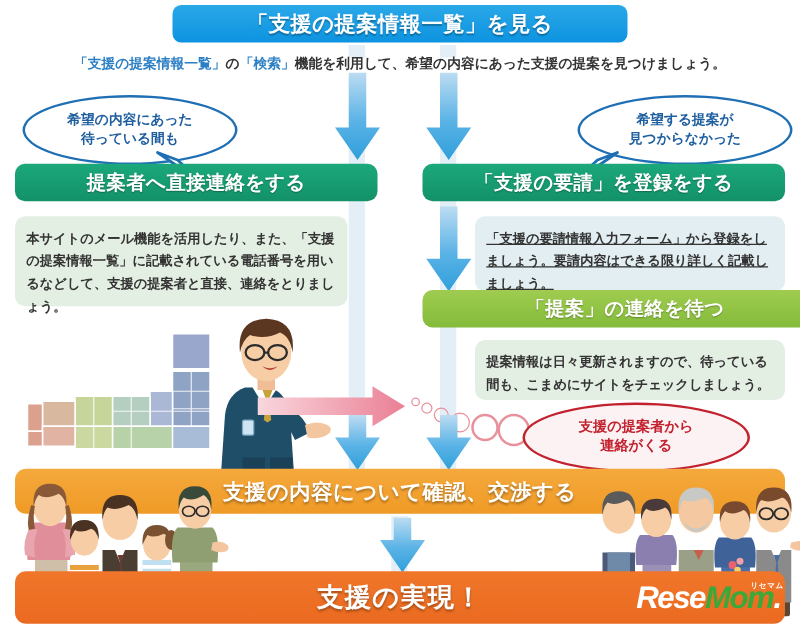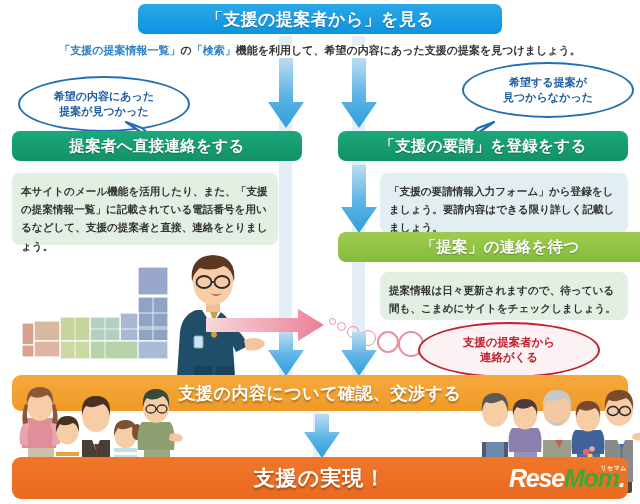--- a/index.html
+++ b/index.html
@@ -61,21 +61,21 @@
     border-radius: 50%/50%;
     background: #ffffff;
     display: flex; align-items: center; justify-content: center;
     text-align: center;
     color: #1f5fa0;
     font-size: 11px;
     font-weight: bold;
     line-height: 1.35;
   }
   .bubble-l { left: 18px; top: 76px; width: 168px; height: 52px; }
-  .bubble-r { left: 462px; top: 62px; width: 168px; height: 52px; }
+  .bubble-r { left: 462px; top: 76px; width: 168px; height: 52px; }
 
   .tail-svg { position: absolute; overflow: visible; }
 
   
   .green-bar {
     position: absolute;
     height: 30px;
     border-radius: 8px;
     display: flex; align-items: center; justify-content: center;
   }
@@ -196,21 +196,21 @@
 
 <div id="root">
 
   <div class="guide-band" style="left:279px; top:36px; height:10px;"></div>
   <div class="guide-band" style="left:352px; top:36px; height:10px;"></div>
   <div class="guide-band" style="left:279px; top:60px; height:320px;"></div>
   <div class="guide-band" style="left:352px; top:60px; height:320px;"></div>
   <div class="guide-band" style="left:313px; top:413px; height:46px;"></div>
 
   <div class="title-bar">
-    <span class="txt">「支援の提案者から」を見る</span>
+    <span class="txt">「支援の提案情報一覧」を見る</span>
   </div>
 
   <div class="subtitle">
     <span class="hl">「支援の提案情報一覧」</span><span>の</span><span class="hl">「検索」</span><span>機能を利用して、希望の内容にあった支援の提案を見つけましょう。</span>
   </div>
 
   <svg class="arrow" style="left:266px; top:58px;" width="40" height="72" viewBox="0 0 40 72">
     <defs>
       <linearGradient id="agrad1" x1="0" y1="0" x2="0" y2="1">
         <stop offset="0%" stop-color="#bcdcf2"></stop>
@@ -221,21 +221,21 @@
     <path d="M13 0 h14 v44 h11 L20 70 L2 44 h11 Z" fill="url(#agrad1)"></path>
   </svg>
 
   <svg class="arrow" style="left:339px; top:58px;" width="40" height="72" viewBox="0 0 40 72">
     <path d="M13 0 h14 v44 h11 L20 70 L2 44 h11 Z" fill="url(#agrad1)"></path>
   </svg>
 
   <div class="bubble bubble-l">
     <div>
       <span>希望の内容にあった</span><br>
-      <span>提案が見つかった</span>
+      <span>待っている間も</span>
     </div>
   </div>
   <svg class="tail-svg" style="left:120px; top:118px;" width="50" height="32">
     <path d="M6 4 L44 30 L22 10 Z" fill="#ffffff" stroke="#1f6fb4" stroke-width="2.2" stroke-linejoin="round"></path>
   </svg>
 
   <div class="bubble bubble-r">
     <div>
       <span>希望する提案が</span><br>
       <span>見つからなかった</span>
@@ -250,21 +250,21 @@
   </div>
 
   <div class="green-bar dark" style="left:338px; top:131px; width:290px;">
     <span class="txt">「支援の要請」を登録をする</span>
   </div>
 
   <div class="panel" style="left:12px; top:173px; width:266px; height:72px;">
     <span>本サイトのメール機能を活用したり、また、「支援の提案情報一覧」に記載されている電話番号を用いるなどして、支援の提案者と直接、連絡をとりましょう。</span>
   </div>
 
-  <div class="panel bluish" style="left:380px; top:173px; width:248px; height:60px;">
+  <div class="panel bluish" style="left:380px; top:173px; width:248px; height:60px;text-decoration:underline;">
     <span>「支援の要請情報入力フォーム」から登録をしましょう。要請内容はできる限り詳しく記載しましょう。</span>
   </div>
 
   <svg class="arrow" style="left:339px; top:165px;" width="40" height="70" viewBox="0 0 40 70">
     <path d="M13 0 h14 v42 h11 L20 68 L2 42 h11 Z" fill="url(#agrad1)"></path>
   </svg>
 
   <div class="green-bar light" style="left:338px; top:232px; width:324px;">
     <span class="txt">「提案」の連絡を待つ</span>
   </div>

